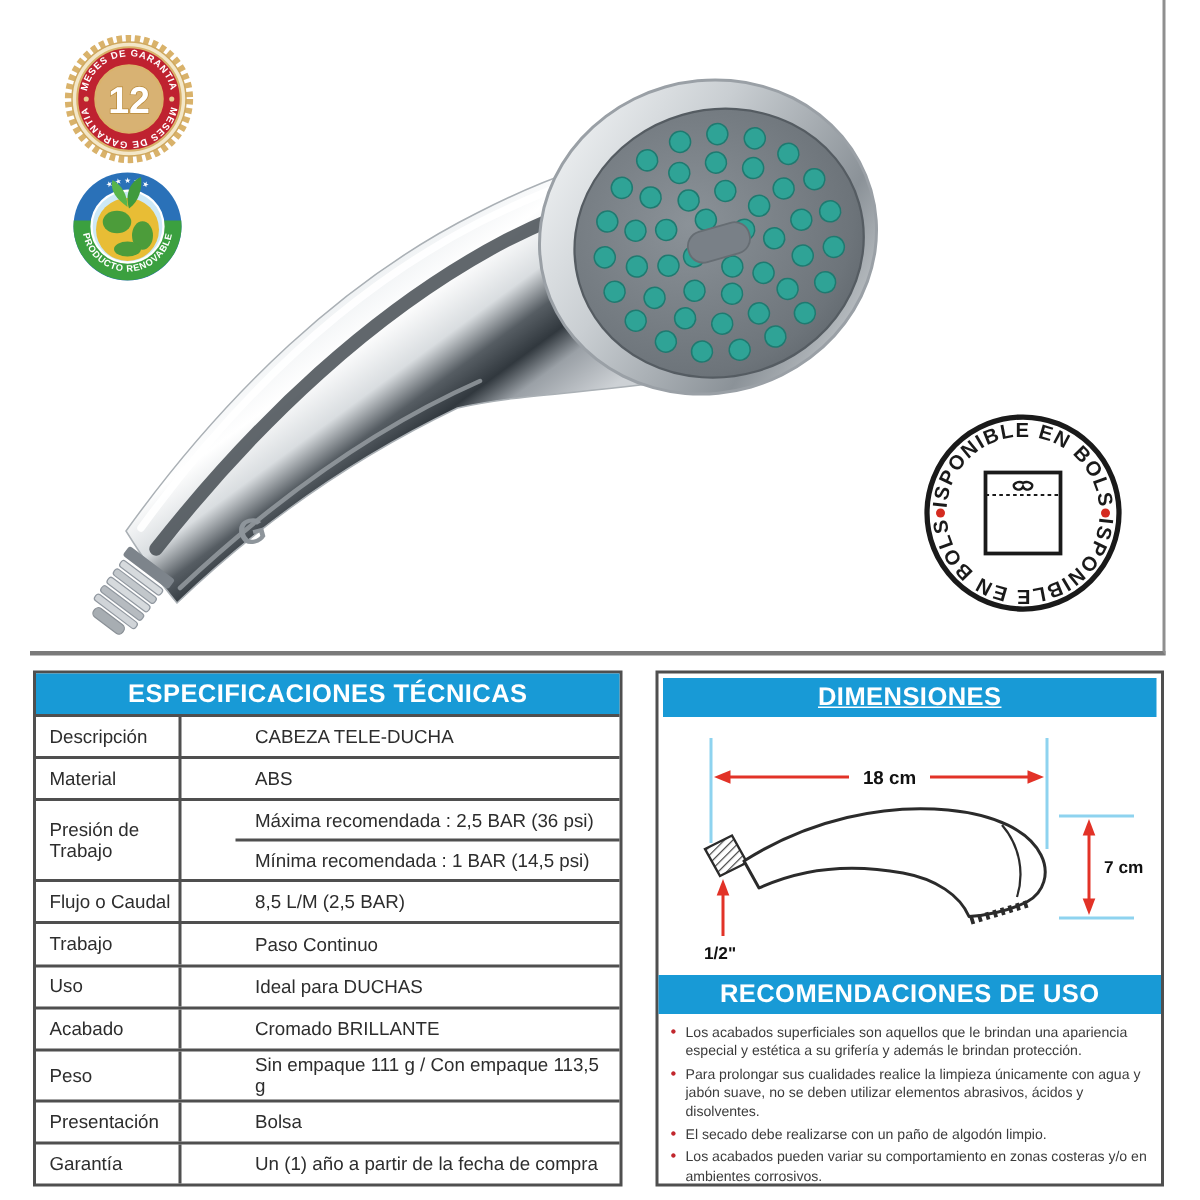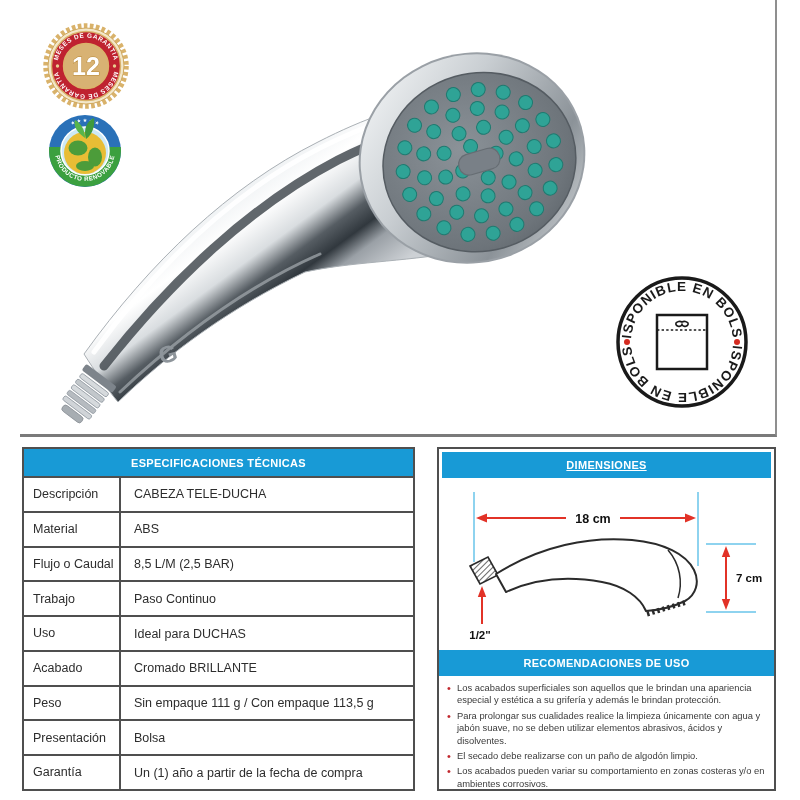--- a/index.html
+++ b/index.html
@@ -12,24 +12,24 @@
     border-right:2px solid #8f8f8f;border-bottom:3px solid #7a7a7a;}
   #warranty-badge{position:absolute;left:22px;top:22px;}
   #eco-badge{position:absolute;left:26px;top:112px;}
   #product-art{position:absolute;left:0;top:0;}
   #bag-stamp{position:absolute;left:592px;top:272px;}
 
   
   #spec-table{position:absolute;left:22px;top:447px;width:393px;height:344px;
     border:2px solid #4f4f4f;display:flex;flex-direction:column;background:#fff;}
   .blue-bar{background:#189ad6;color:#fff;font-weight:bold;text-align:center;
-    font-size:11px;letter-spacing:.3px;display:flex;align-items:center;justify-content:center;}
+    font-size:17px;letter-spacing:.3px;display:flex;align-items:center;justify-content:center;}
   #spec-header{height:27px;flex:0 0 27px;}
   #spec-body{flex:1;display:flex;flex-direction:column;}
-  .srow{flex:1;display:flex;border-top:2px solid #4f4f4f;color:#2d2d2d;font-size:12.5px;}
+  .srow{flex:1;display:flex;border-top:2px solid #4f4f4f;color:#2d2d2d;font-size:12.5px;gap:36px;}
   .srow.double{flex:2;}
   .scell-l{width:97px;flex:0 0 97px;border-right:2px solid #4f4f4f;display:flex;
     align-items:center;padding:2px 4px 2px 9px;line-height:1.15;}
   .scell-v{flex:1;display:flex;align-items:center;padding:2px 4px 2px 13px;}
   .scell-v.stack{flex-direction:column;align-items:stretch;padding:0;}
   .subv{flex:1;display:flex;align-items:center;padding:2px 4px 2px 13px;}
   .subv + .subv{border-top:2px solid #4f4f4f;}
 
   
   #right-panel{position:absolute;left:437px;top:447px;width:339px;height:344px;
@@ -227,20 +227,27 @@
     <div id="spec-header" class="blue-bar">ESPECIFICACIONES TÉCNICAS</div>
     <div id="spec-body">
       <div class="srow">
         <div class="scell-l">Descripción</div>
         <div class="scell-v">CABEZA TELE-DUCHA</div>
       </div>
       <div class="srow">
         <div class="scell-l">Material</div>
         <div class="scell-v">ABS</div>
       </div>
+      <div class="srow double">
+        <div class="scell-l">Presión de Trabajo</div>
+        <div class="scell-v stack">
+          <div class="subv">Máxima recomendada : 2,5 BAR (36 psi)</div>
+          <div class="subv">Mínima recomendada : 1 BAR (14,5 psi)</div>
+        </div>
+      </div>
       <div class="srow">
         <div class="scell-l">Flujo o Caudal</div>
         <div class="scell-v">8,5 L/M (2,5 BAR)</div>
       </div>
       <div class="srow">
         <div class="scell-l">Trabajo</div>
         <div class="scell-v">Paso Continuo</div>
       </div>
       <div class="srow">
         <div class="scell-l">Uso</div>

